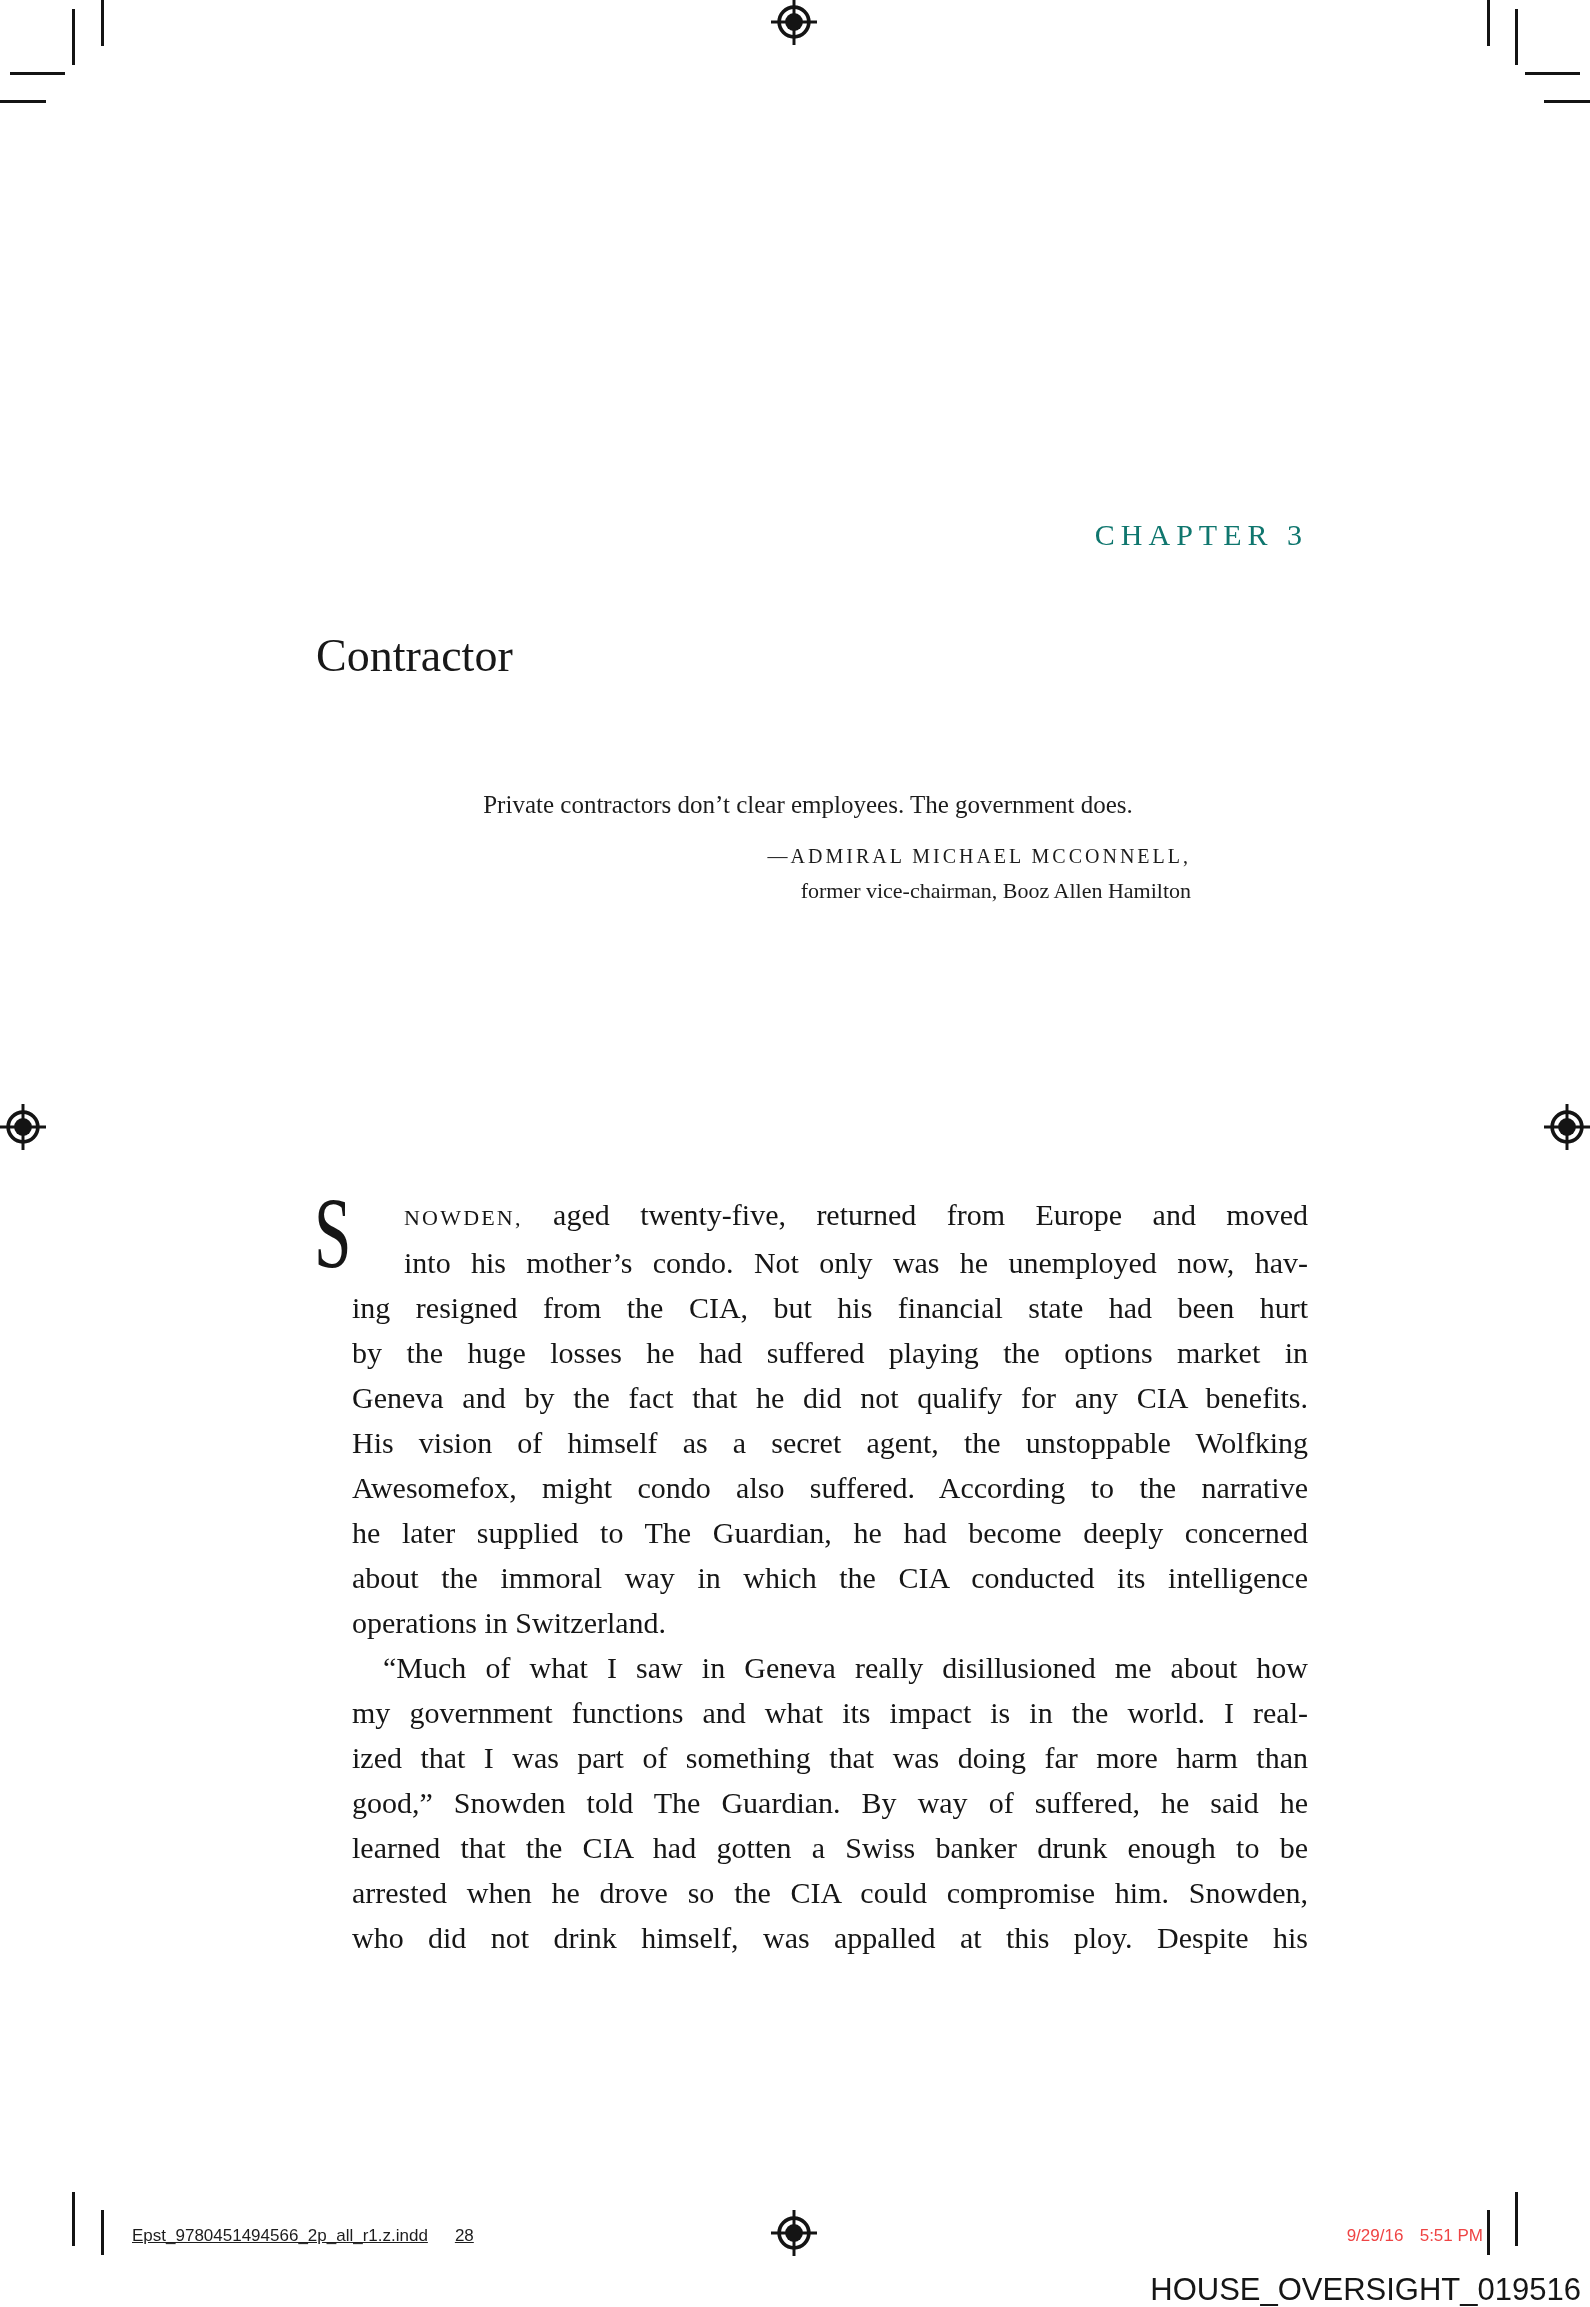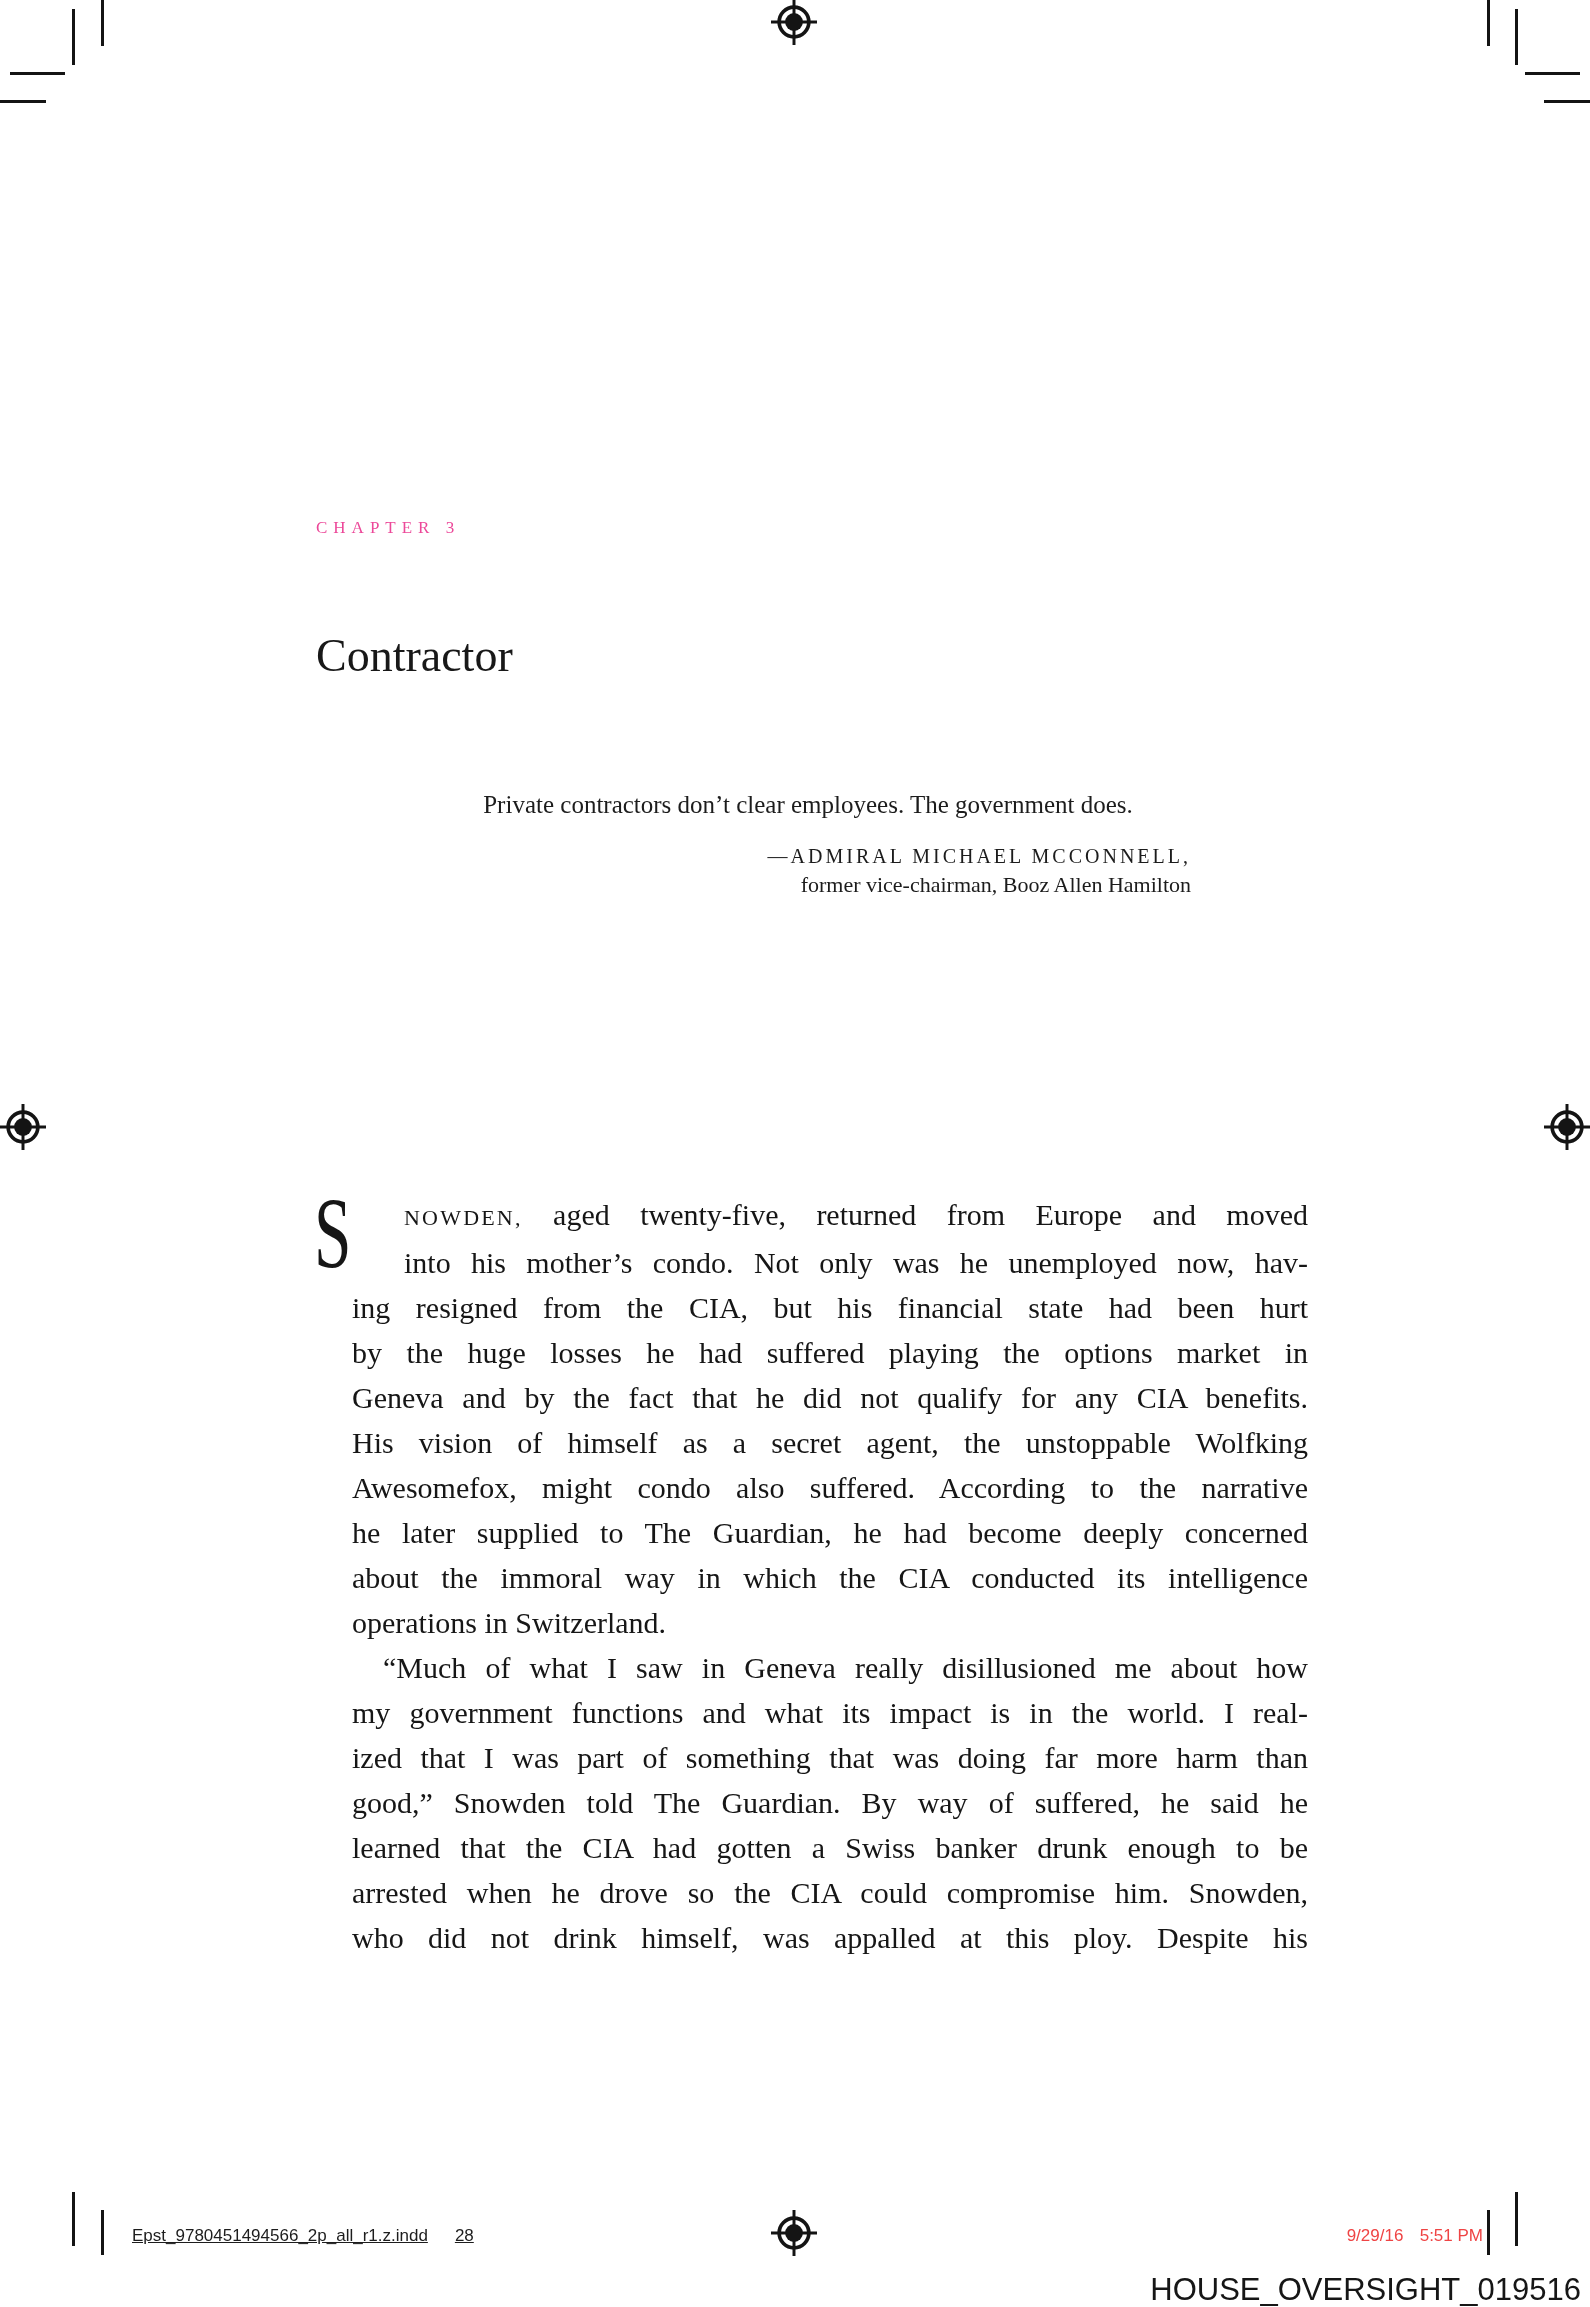--- a/index.html
+++ b/index.html
@@ -12,38 +12,38 @@
     font-family: "Liberation Serif", serif;
     color: #1a1a1a;
   }
   
   .crop { position: absolute; background: #141414; }
   
   .regmark { position: absolute; width: 46px; height: 46px; }
   
   .chapter-label {
     position: absolute; left: 316px; top: 518px; width: 992px;
-    text-align: left; font-size: 17px; letter-spacing: 6px;
-    color: #ec4899; white-space: pre;
+    text-align: right; font-size: 30px; letter-spacing: 6px;
+    color: #0f766e; white-space: pre;
   }
   .book-title {
     position: absolute; left: 316px; top: 629px; width: 992px;
     text-align: left; font-size: 46px; color: #181818;
   }
   
   .epigraph { position: absolute; left: 425px; top: 790px; width: 766px; }
   .epigraph .quote {
     text-align: center; font-size: 25px; color: #1c1c1c; line-height: 1.2;
   }
   .epigraph .attr {
     margin-top: 25px; text-align: right;
     font-size: 20px; letter-spacing: 3px; color: #1c1c1c;
   }
   .epigraph .attr-role {
-    margin-top: 4px; text-align: right; font-size: 22px; color: #1c1c1c;
+    margin-top: 10px; text-align: right; font-size: 22px; color: #1c1c1c;
   }
   
   .body-text {
     position: absolute; left: 316px; top: 1192px; width: 992px;
     font-size: 30px; line-height: 45px; color: #161616;
   }
   .bline { text-align: justify; text-align-last: justify; margin-left: 36px; }
   .bline.nolast { text-align-last: left; }
   .sc { font-size: 22px; letter-spacing: 2.2px; }
   .it { }

